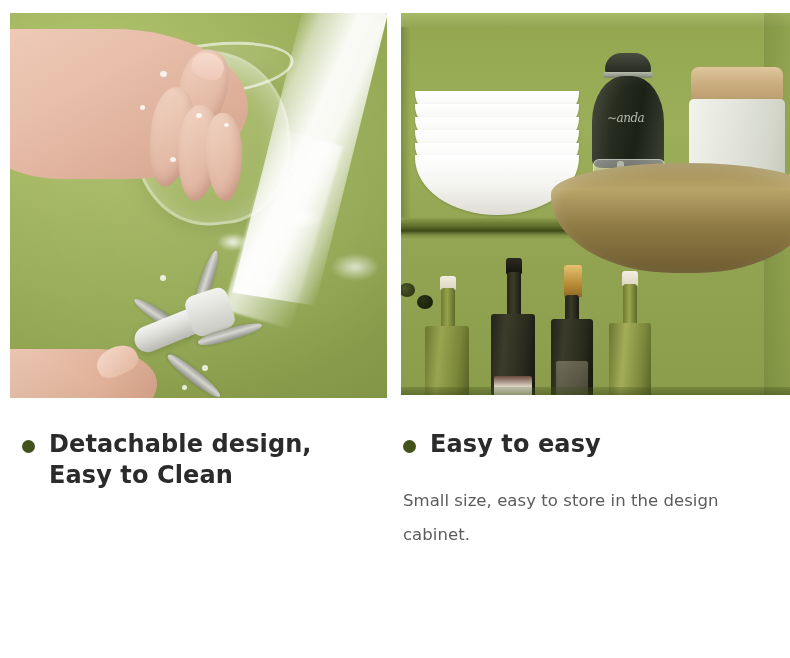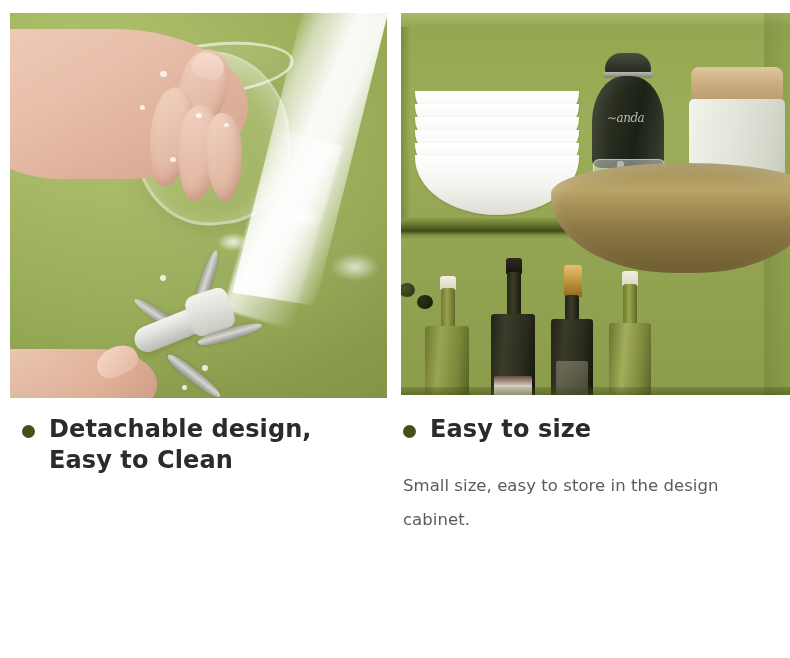--- a/index.html
+++ b/index.html
@@ -314,21 +314,21 @@
     background: radial-gradient(circle at 35% 35%, #4c5626, #262d11);
   }
   .handle-knob2 {
     position: absolute; left: 160px; top: 46px;
     width: 16px; height: 14px;
     border-radius: 50%;
     background: radial-gradient(circle at 35% 35%, #2b3314, #14190a);
   }
 
   
-  .col { position: absolute; }
+  .col { position: absolute; margin-top: 15px; }
   .col-left  { left: 22px;  top: 414px; width: 352px; }
   .col-right { left: 403px; top: 414px; width: 360px; }
 
   .head-row {
     display: flex;
     align-items: flex-start;
     gap: 14px;
   }
   .bullet {
     flex: 0 0 auto;
@@ -476,19 +476,19 @@
     <div class="head-row">
       <span class="bullet"></span>
       <div class="head-text">Detachable design,
 Easy to Clean</div>
     </div>
   </div>
 
   <div class="col col-right">
     <div class="head-row">
       <span class="bullet"></span>
-      <div class="head-text">Easy to size</div>
+      <div class="head-text">Easy to easy</div>
     </div>
     <div class="body-text">Small size, easy to store in the design
 cabinet.</div>
   </div>
 
 </div>
 
 </body></html>

